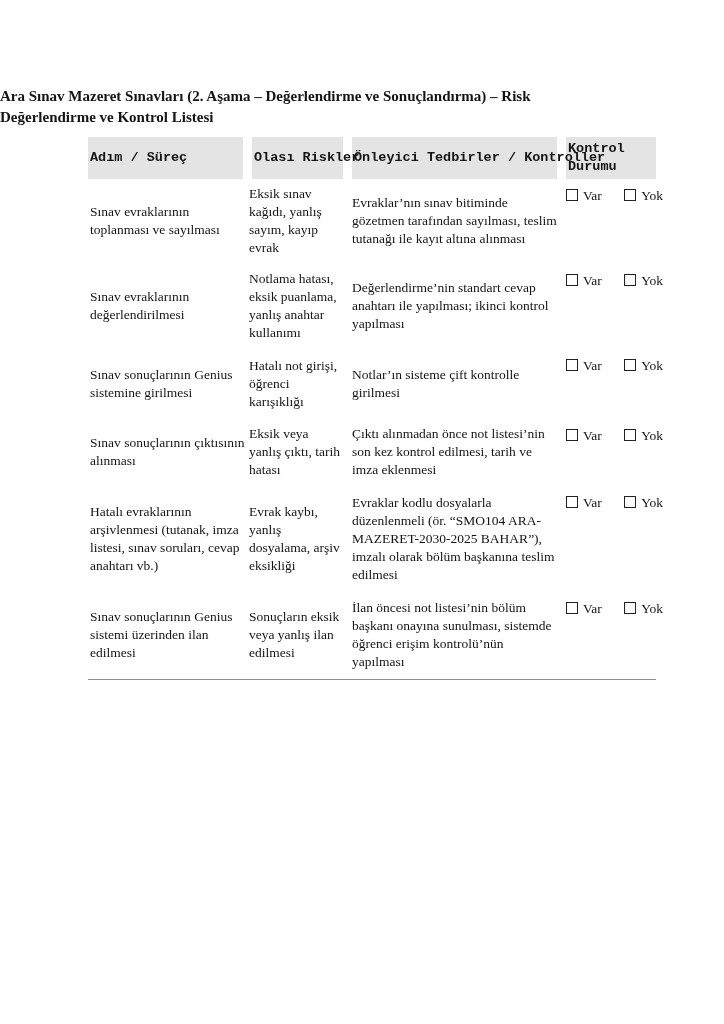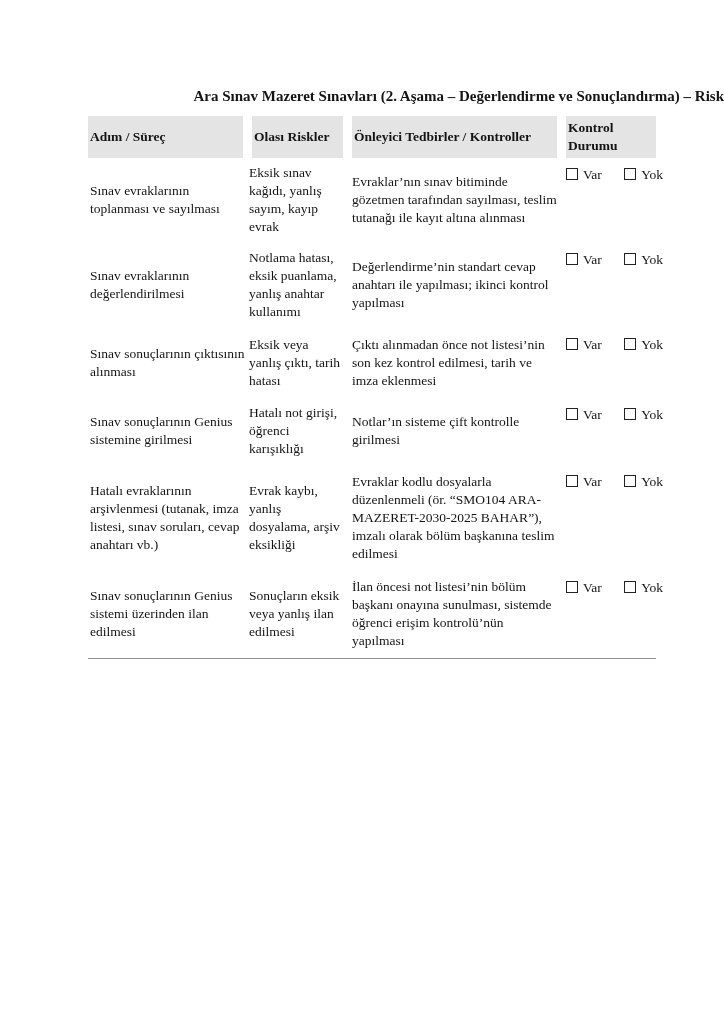--- a/index.html
+++ b/index.html
@@ -12,21 +12,21 @@
   body{
     width:724px;height:1024px;
     background:var(--page-bg);
     color:var(--text);
     font-family:"Liberation Serif","DejaVu Serif",serif;
     overflow:hidden;
   }
   .doc-title{
     margin:86px 0 9px 0;
     width:724px;
-    text-align:right;
+    text-align:left;
     font-size:15px;
     font-weight:bold;
     line-height:21px;
   }
   table.risk-table{
     margin-left:88px;
     width:568px;
     table-layout:fixed;
     border-collapse:separate;
     border-spacing:0;
@@ -48,21 +48,21 @@
   th.h1,th.h2,th.h3{border-right:5px solid #fff;white-space:nowrap;}
   th.h2,th.h3,th.h4{border-left:4px solid #fff;}
   td{
     vertical-align:middle;
     box-sizing:border-box;
   }
   td.c1{padding:1px 1px 2px 2px;}
   td.c2{padding:1px 5px 2px 1px;}
   td.c3{padding:1px 3px 2px 4px;}
   td.c4{padding:8px 0 0 4px;vertical-align:top;white-space:nowrap;}
-  thead tr{height:42px;}
+  thead tr{height:42px;font-family:Liberation Mono, monospace;}
   tbody tr:nth-child(1){height:85px;}
   tbody tr:nth-child(2){height:85px;}
   tbody tr:nth-child(3){height:70px;}
   tbody tr:nth-child(4){height:67px;}
   tbody tr:nth-child(5){height:106px;}
   tbody tr:nth-child(6){height:87px;}
   .chk-box{
     display:inline-block;
     width:10px;height:10px;
     border:1px solid #222;
@@ -70,20 +70,21 @@
     margin-right:5px;
     vertical-align:-1px;
   }
   .chk-opt+.chk-opt{margin-left:7px;padding-left:12px;}
 </style>
 </head>
 <body>
 
 <div class="doc-title">
   <span>Ara Sınav Mazeret Sınavları (2. Aşama – Değerlendirme ve Sonuçlandırma) – Risk</span><br>
+  <span>Değerlendirme ve Kontrol Listesi</span>
 </div>
 
 <table class="risk-table">
   <colgroup>
       <col class="c1">
       <col class="c2">
       <col class="c3">
       <col class="c4">
     </colgroup>
   <thead>
@@ -107,32 +108,32 @@
     <tr>
       <td class="c1">Sınav evraklarının değerlendirilmesi</td>
       <td class="c2">Notlama hatası, eksik puanlama, yanlış anahtar kullanımı</td>
       <td class="c3">Değerlendirme’nin standart cevap anahtarı ile yapılması; ikinci kontrol yapılması</td>
       <td class="c4">
         <span class="chk-opt"><span class="chk-box"></span><span>Var</span></span>
         <span class="chk-opt"><span class="chk-box"></span><span>Yok</span></span>
       </td>
     </tr>
     <tr>
-      <td class="c1">Sınav sonuçlarının çıktısının alınması</td>
-      <td class="c2">Eksik veya yanlış çıktı, tarih hatası</td>
-      <td class="c3">Çıktı alınmadan önce not listesi’nin son kez kontrol edilmesi, tarih ve imza eklenmesi</td>
+      <td class="c1">Sınav sonuçlarının Genius sistemine girilmesi</td>
+      <td class="c2">Hatalı not girişi, öğrenci karışıklığı</td>
+      <td class="c3">Notlar’ın sisteme çift kontrolle girilmesi</td>
       <td class="c4">
         <span class="chk-opt"><span class="chk-box"></span><span>Var</span></span>
         <span class="chk-opt"><span class="chk-box"></span><span>Yok</span></span>
       </td>
     </tr>
     <tr>
-      <td class="c1">Sınav sonuçlarının Genius sistemine girilmesi</td>
-      <td class="c2">Hatalı not girişi, öğrenci karışıklığı</td>
-      <td class="c3">Notlar’ın sisteme çift kontrolle girilmesi</td>
+      <td class="c1">Sınav sonuçlarının çıktısının alınması</td>
+      <td class="c2">Eksik veya yanlış çıktı, tarih hatası</td>
+      <td class="c3">Çıktı alınmadan önce not listesi’nin son kez kontrol edilmesi, tarih ve imza eklenmesi</td>
       <td class="c4">
         <span class="chk-opt"><span class="chk-box"></span><span>Var</span></span>
         <span class="chk-opt"><span class="chk-box"></span><span>Yok</span></span>
       </td>
     </tr>
     <tr>
       <td class="c1">Hatalı evraklarının arşivlenmesi (tutanak, imza listesi, sınav soruları, cevap anahtarı vb.)</td>
       <td class="c2">Evrak kaybı, yanlış dosyalama, arşiv eksikliği</td>
       <td class="c3">Evraklar kodlu dosyalarla düzenlenmeli (ör. “SMO104 ARA-MAZERET-2030-2025 BAHAR”), imzalı olarak bölüm başkanına teslim edilmesi</td>
       <td class="c4">

